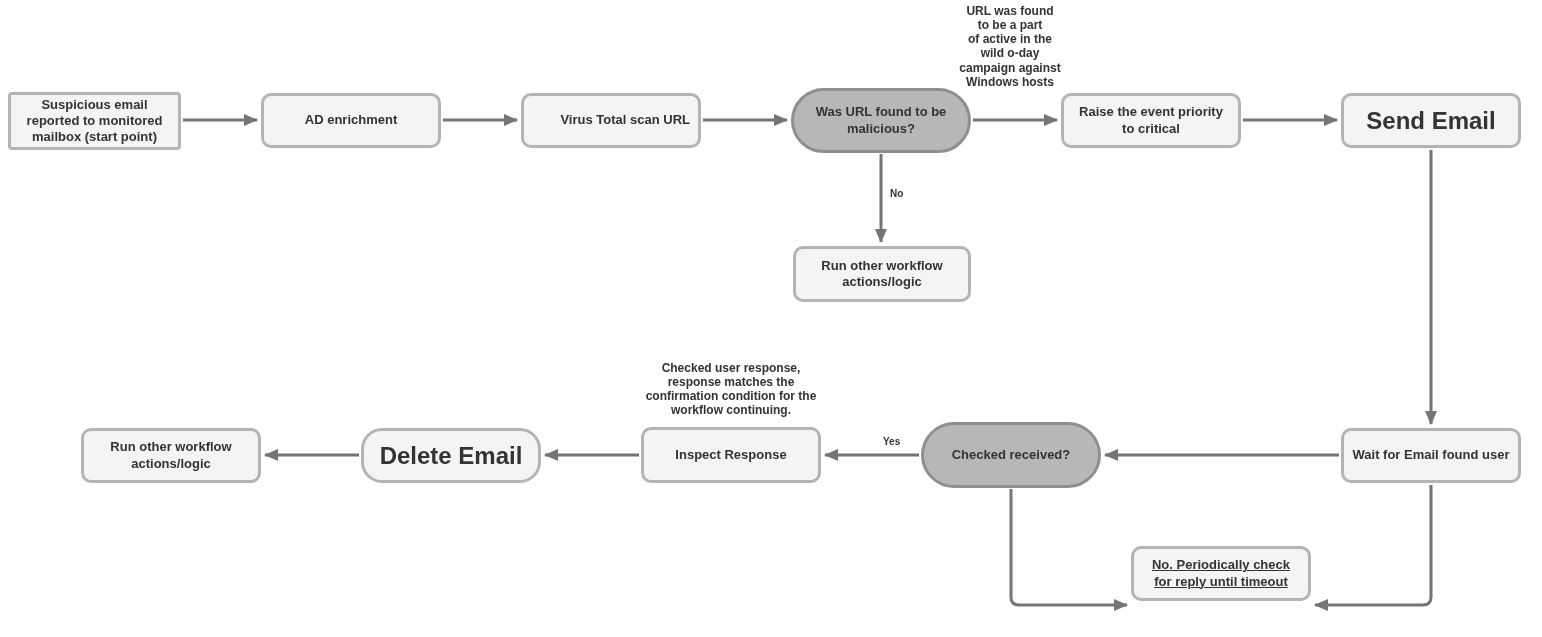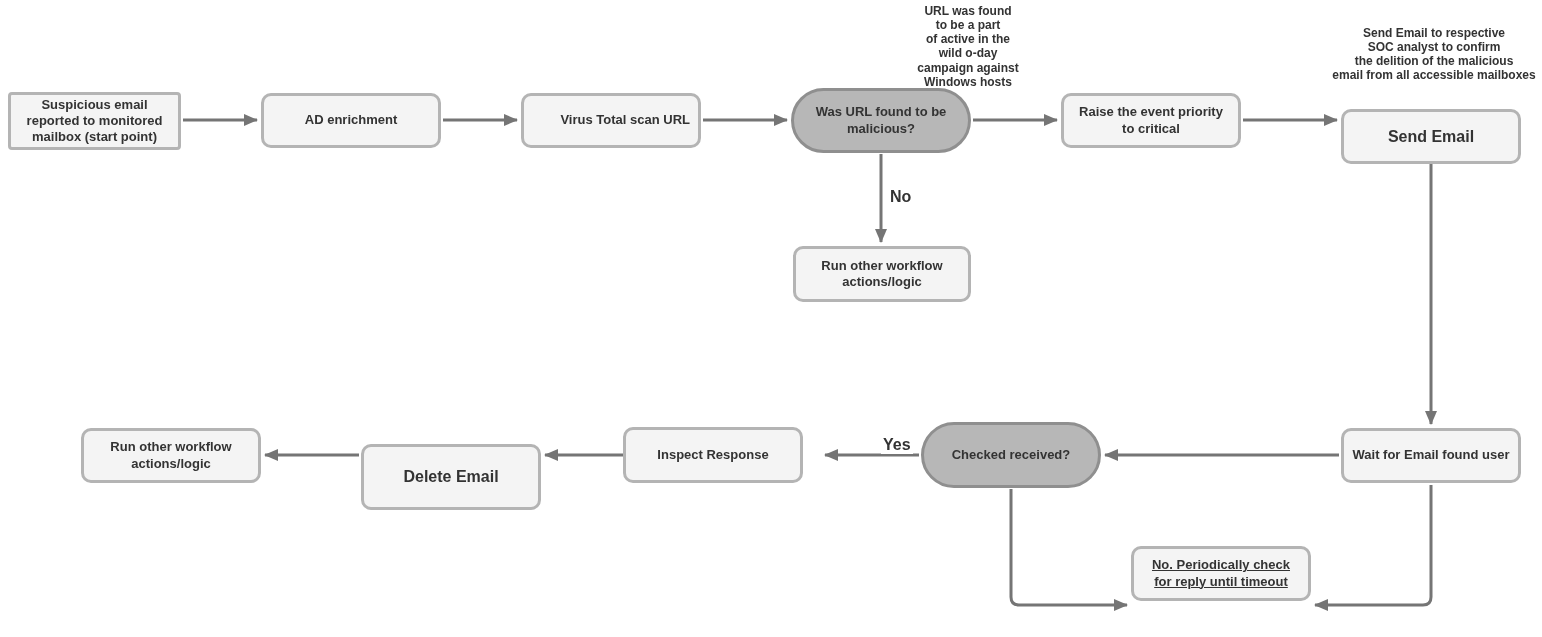--- a/index.html
+++ b/index.html
@@ -48,34 +48,34 @@
     padding: 4px 8px;
     cursor: default;
   }
   .node--start { border-radius: 4px; }
   .node--decision {
     background: var(--decision-fill);
     border-color: var(--decision-border);
     border-radius: 33px;
     padding: 4px 20px;
   }
-  .node--big { font-size: 16px; margin-top: 16px; }
+  .node--big { font-size: 24px; }
   .annotation {
     position: absolute;
     text-align: center;
     color: var(--text);
     font-size: 12px;
     font-weight: bold;
     line-height: 1.18;
     white-space: pre-line;
   }
   .edge-label {
     position: absolute;
     color: var(--text);
-    font-size: 16px;
+    font-size: 10px;
     font-weight: bold;
     background: #ffffff;
     padding: 0 2px;
   }
 </style>
 </head>
 <body>
 
 <div class="canvas">
 
@@ -125,50 +125,50 @@
   </div>
 
   <div class="node" style="left:793px; top:246px; width:178px; height:56px;">
     <span>Run other workflow actions/logic</span>
   </div>
 
   <div class="node" style="left:81px; top:428px; width:180px; height:55px;">
     <span>Run other workflow actions/logic</span>
   </div>
 
-  <div class="node node--big" style="left:361px; top:428px; width:180px; height:66px;">
+  <div class="node node--big" style="left:361px; top:428px; width:180px; height:55px;border-radius:21px;">
     <span>Delete Email</span>
   </div>
 
-  <div class="node" style="left:623px; top:427px; width:180px; height:56px;">
+  <div class="node" style="left:641px; top:427px; width:180px; height:56px;">
     <span>Inspect Response</span>
   </div>
 
   <div class="node node--decision" style="left:921px; top:422px; width:180px; height:66px;">
     <span>Checked received?</span>
   </div>
 
   <div class="node" style="left:1341px; top:428px; width:180px; height:55px;">
     <span>Wait for Email found user</span>
   </div>
 
   <div class="node" style="left:1131px; top:546px; width:180px; height:55px;text-decoration:underline;">
     <span>No. Periodically check for reply until timeout</span>
   </div>
 
-  <div class="annotation" style="left:888px; top:4px; width:160px;">URL was found
+  <div class="annotation" style="left:930px; top:4px; width:160px;">URL was found
 to be a part
 of active in the
 wild o-day
 campaign against
 Windows hosts</div>
 
-  <div class="annotation" style="left:1326px; top:26px; width:216px;">Send Email to respective
-SOC analyst to confirm
-the delition of the malicious
-email from all accessible mailboxes</div>
 
+  <div class="annotation" style="left:616px; top:361px; width:230px;">Checked user response,
+response matches the
+confirmation condition for the
+workflow continuing.</div>
 
   <div class="edge-label" style="left:888px; top:188px;">No</div>
 
   <div class="edge-label" style="left:881px; top:436px;">Yes</div>
 
 </div>
 
 </body></html>

